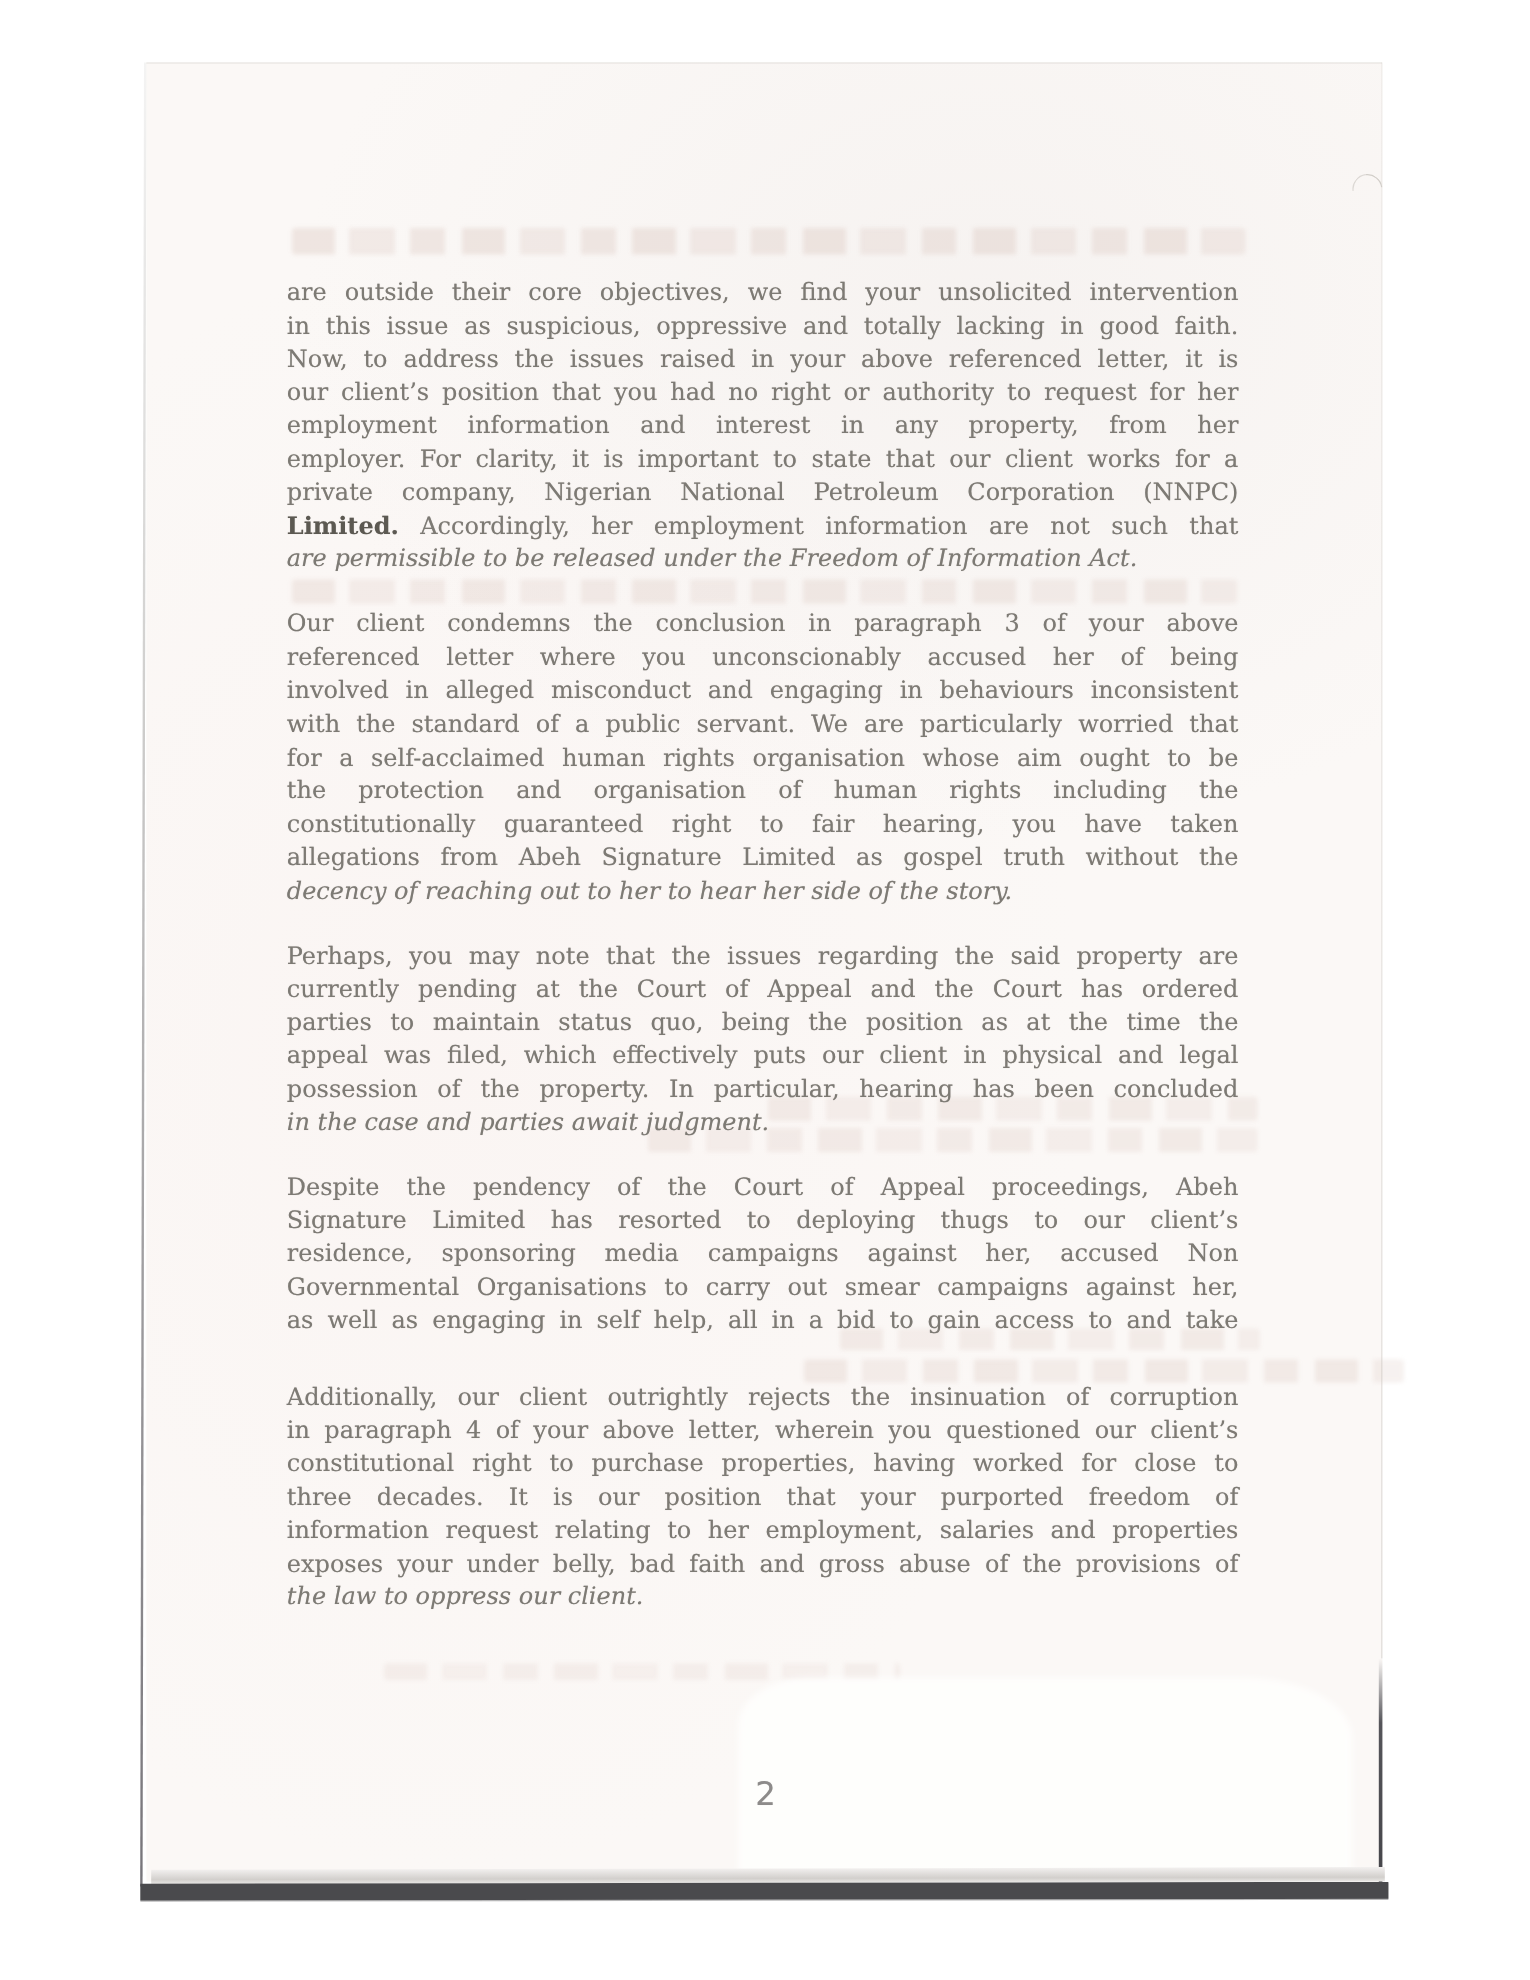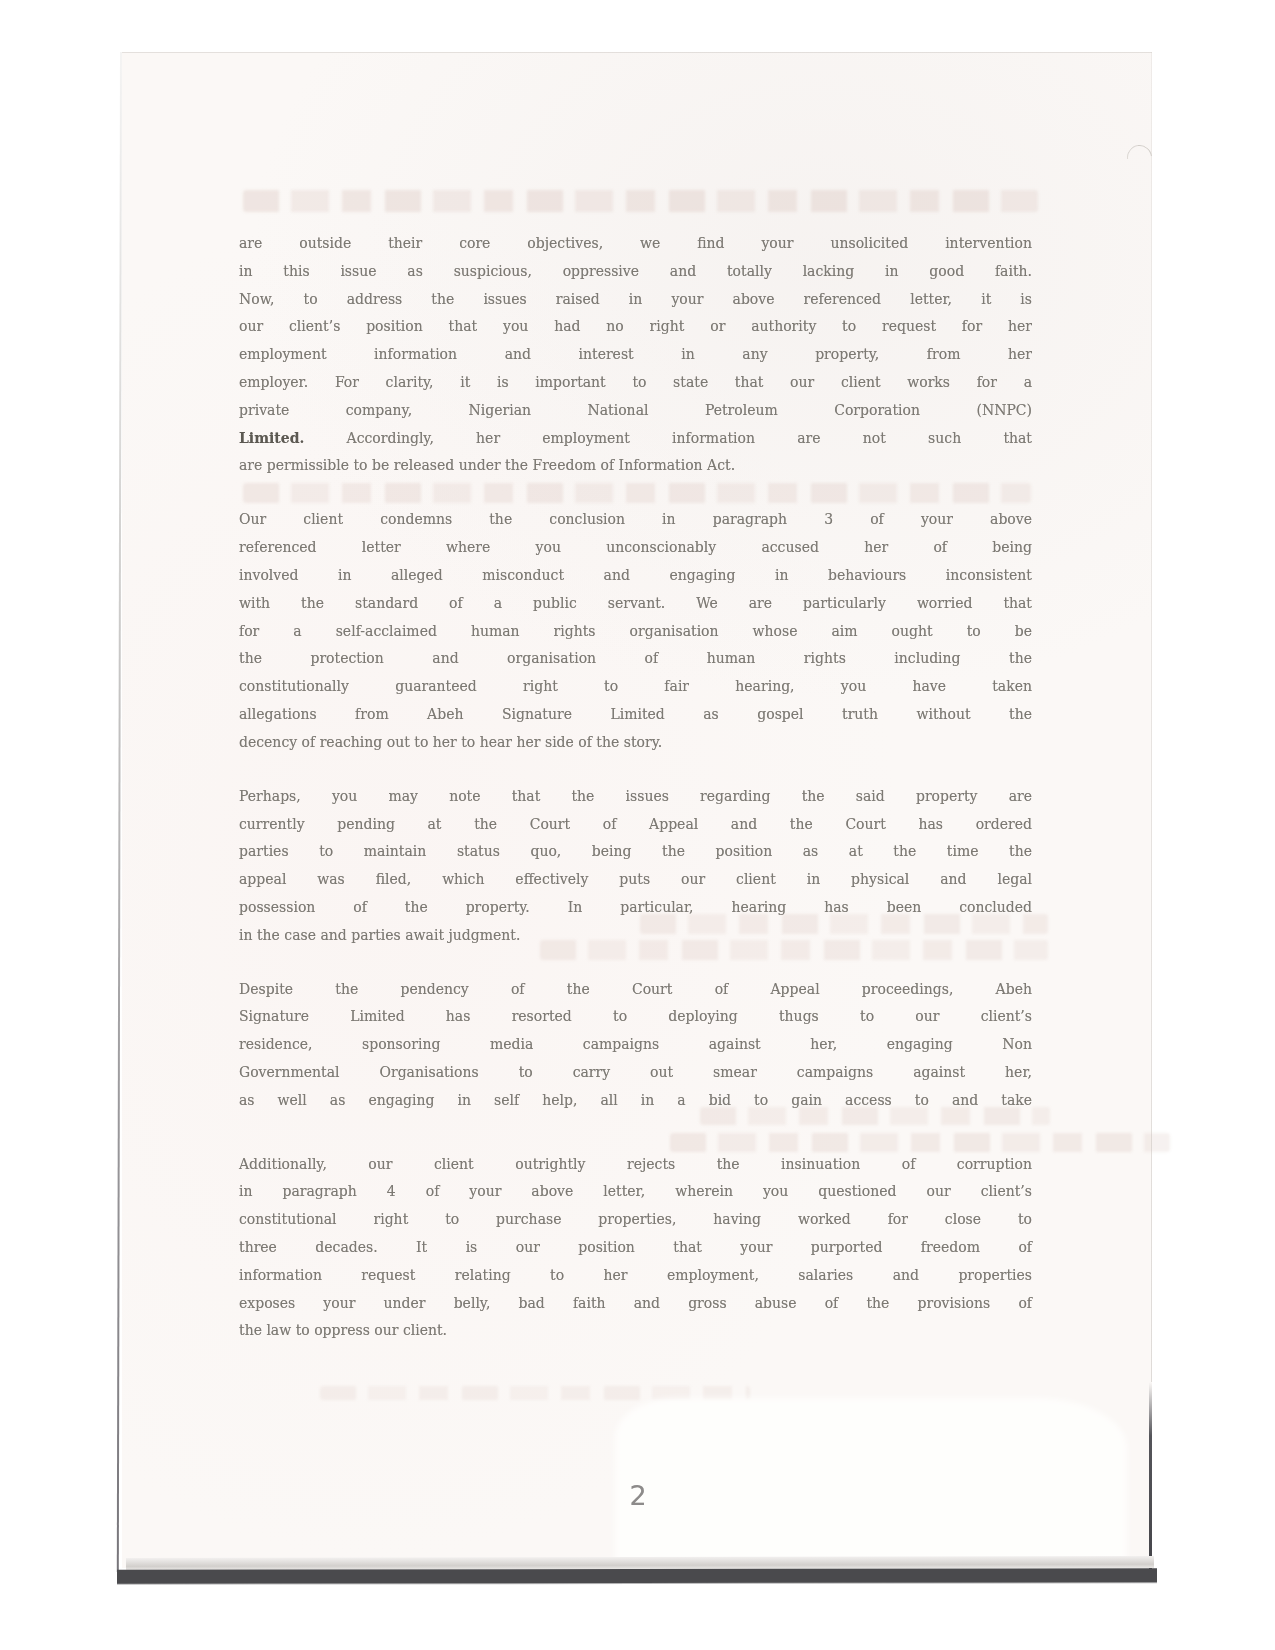--- a/index.html
+++ b/index.html
@@ -45,28 +45,28 @@
   }
   .curl{
     position:absolute;left:1127px;top:145px;width:23px;height:23px;
     border-radius:50%;border:1.7px solid transparent;
     border-top-color:#d2cec9;border-left-color:#dcd8d4;
     transform:rotate(38deg);
   }
   
   .text-col{
     position:absolute;left:117px;top:178px;width:793px;
-    font-size:14px;line-height:27.8px;
+    font-size:20px;line-height:27.8px;
     color:var(--text,#7d7a74);
     text-shadow:0 0 .6px rgba(125,122,116,.55);
   }
   .para{margin:0 0 26.2px 0;}
   .para:last-child{margin-bottom:0;margin-top:36px;}
   .line{text-align:justify;text-align-last:justify;}
-  .line.pl{text-align-last:left;}
+  .line.pl{text-align-last:left;font-style:italic;}
   .line b{font-weight:bold;color:var(--bold_text,#5c5952);}
   .page-number{
     position:absolute;left:486px;top:1428px;width:60px;
     font-family:"DejaVu Sans","Liberation Sans",sans-serif;
     font-size:27px;color:var(--page_number,#8d8b8a);text-align:center;
     text-shadow:0 0 .6px rgba(141,139,138,.4);
   }
   
   .ghost{
     position:absolute;filter:blur(1.6px);opacity:.6;border-radius:3px;
@@ -135,21 +135,21 @@
       <div class="line">currently pending at the Court of Appeal and the Court has ordered</div>
       <div class="line">parties to maintain status quo, being the position as at the time the</div>
       <div class="line">appeal was filed, which effectively puts our client in physical and legal</div>
       <div class="line">possession of the property. In particular, hearing has been concluded</div>
       <div class="line pl">in the case and parties await judgment.</div>
     </div>
 
     <div class="para">
       <div class="line">Despite the pendency of the Court of Appeal proceedings, Abeh</div>
       <div class="line">Signature Limited has resorted to deploying thugs to our client’s</div>
-      <div class="line">residence, sponsoring media campaigns against her, engaging Non</div>
+      <div class="line">residence, sponsoring media campaigns against her, accused Non</div>
       <div class="line">Governmental Organisations to carry out smear campaigns against her,</div>
       <div class="line">as well as engaging in self help, all in a bid to gain access to and take</div>
     </div>
 
     <div class="para">
       <div class="line">Additionally, our client outrightly rejects the insinuation of corruption</div>
       <div class="line">in paragraph 4 of your above letter, wherein you questioned our client’s</div>
       <div class="line">constitutional right to purchase properties, having worked for close to</div>
       <div class="line">three decades. It is our position that your purported freedom of</div>
       <div class="line">information request relating to her employment, salaries and properties</div>

